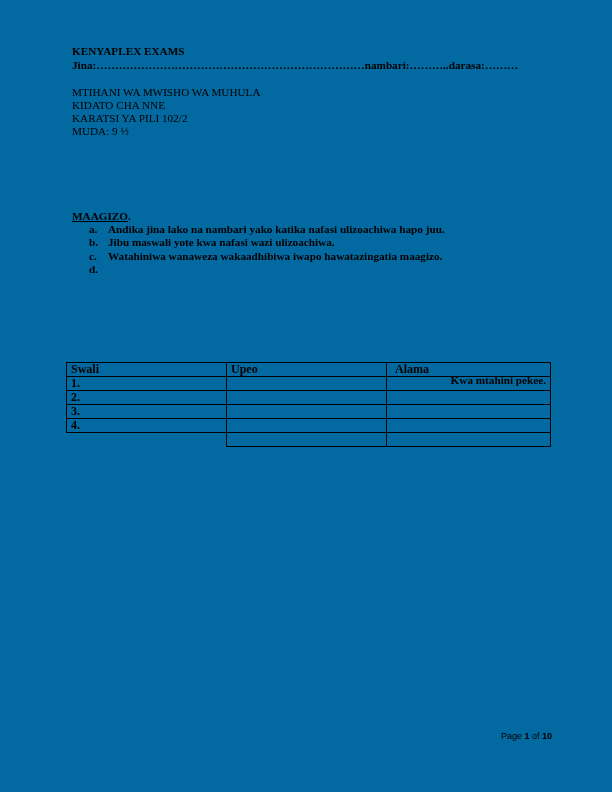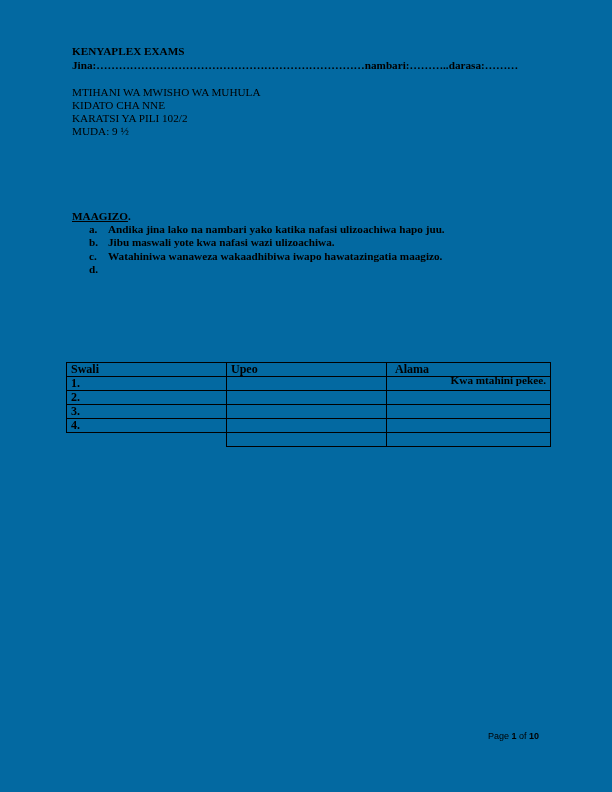--- a/index.html
+++ b/index.html
@@ -99,21 +99,21 @@
     }
     table.marks td.c1 { width: 151px; }
     table.marks td.c2 { width: 151px; margin-left: 32px; }
     table.marks td.c3 { width: 151px; padding-left: 8px; }
     table.marks td.blank {
       border: none;
     }
 
     .footer {
       position: absolute;
-      right: 73px;
+      right: 60px;
       top: 731px;
       font-family: "Liberation Sans", "DejaVu Sans", sans-serif;
       font-size: 9px;
       line-height: 11px;
       color: #000;
       white-space: nowrap;
     }
     .footer b { font-weight: bold; }
   </style>
 </head>

